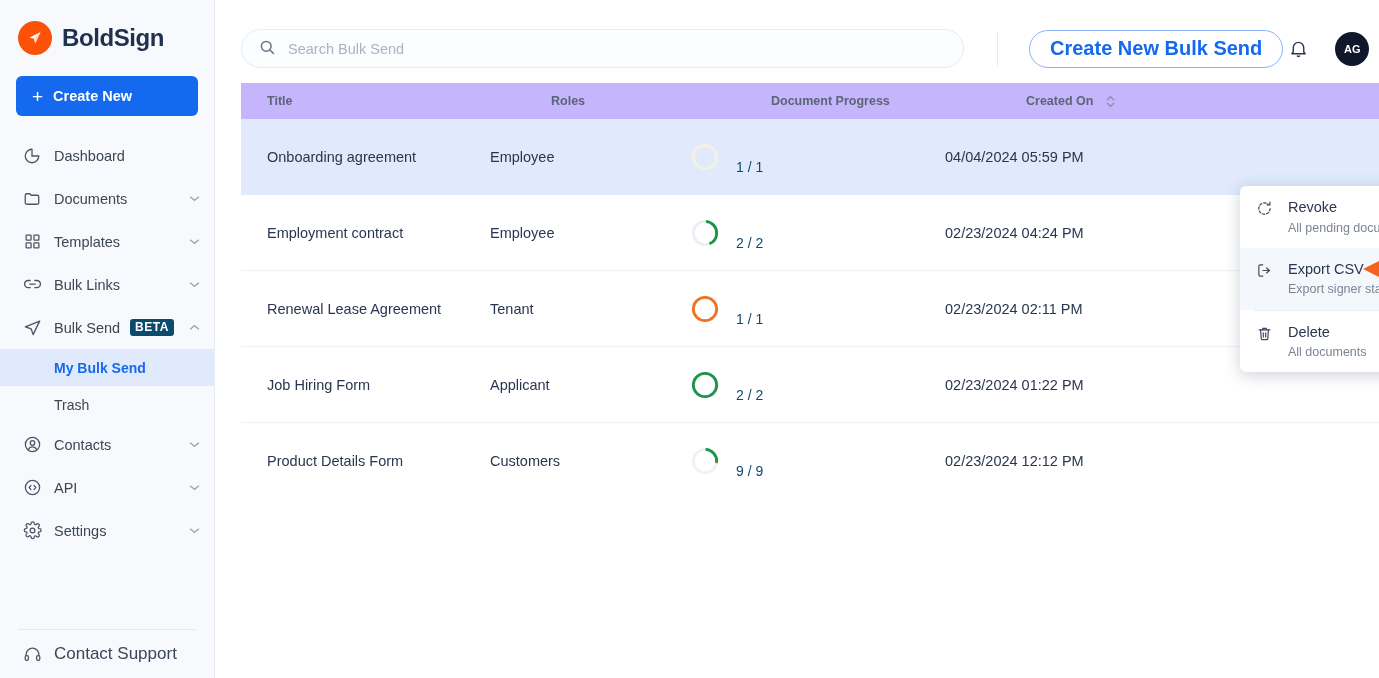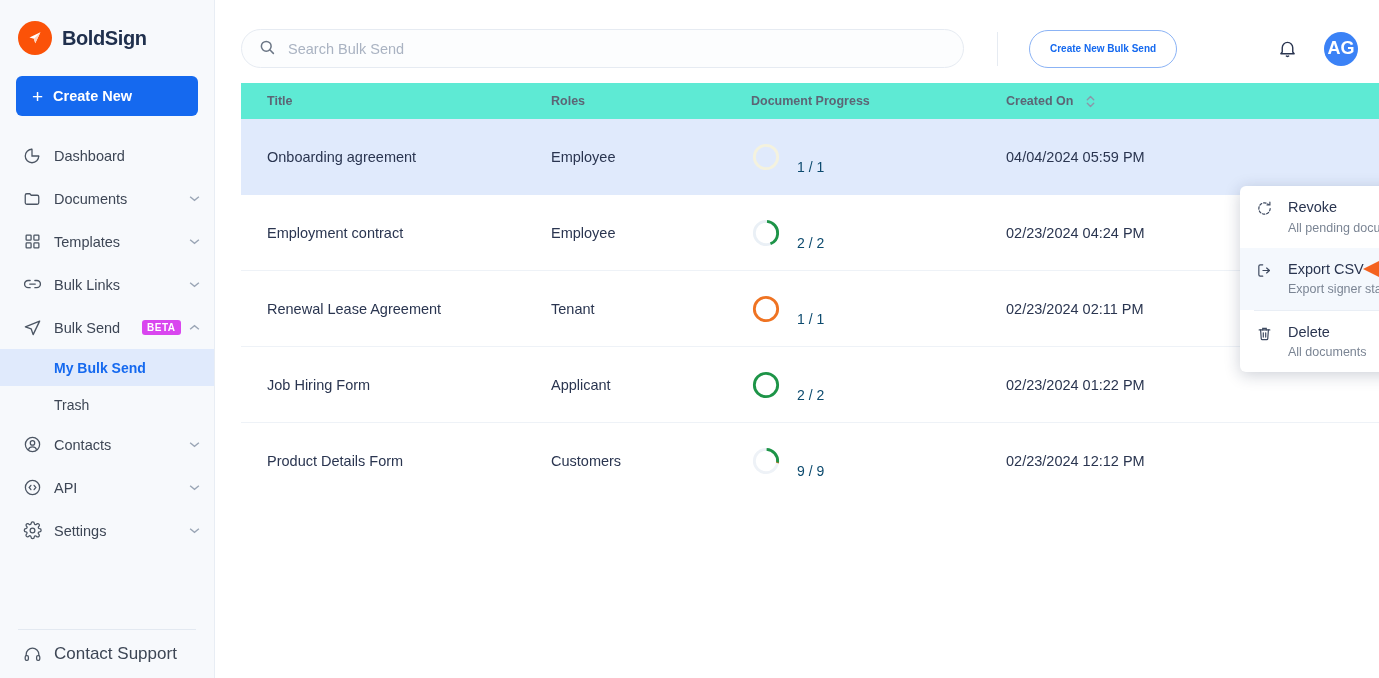--- a/index.html
+++ b/index.html
@@ -24,21 +24,21 @@
     display: flex; align-items: center; gap: 10px;
     padding: 18px 0 0 18px; height: 58px;
   }
   .brand-logo {
     width: 34px; height: 34px; border-radius: 50%;
     background: #fb5208;
     display: flex; align-items: center; justify-content: center;
     flex: 0 0 34px;
   }
   .brand-name {
-    font-size: 20px; font-weight: bold; color: #20304d;
+    font-size: 24px; font-weight: bold; color: #20304d;
     letter-spacing: -0.4px;
   }
   .create-new {
     margin: 18px 16px 0 16px;
     height: 40px; border-radius: 6px;
     background: #1569ef; color: #fff;
     display: flex; align-items: center; gap: 10px;
     padding-left: 16px; cursor: pointer;
     font-size: 14.5px; font-weight: bold;
     border: none;
@@ -59,22 +59,22 @@
   }
   .nav-label {
     margin-left: 12px; font-size: 14.5px; color: #3d4655;
     white-space: nowrap;
   }
   .nav-caret {
     margin-left: auto; color: #9aa5b5; font-size: 10px;
     line-height: 1;
   }
   .beta {
-    margin-left: 22px; background: #d946ef; color: #fff;
-    font-size: 10px; font-weight: bold; letter-spacing: .5px;
+    margin-left: 10px; background: #0c4a6e; color: #fff;
+    font-size: 12px; font-weight: bold; letter-spacing: .5px;
     padding: 2px 5px 2px 5px; border-radius: 3px; line-height: 1.1;
   }
   .sub-item {
     height: 37px; display: flex; align-items: center;
     padding-left: 54px; font-size: 14px; color: #3d4655;
     cursor: pointer;
   }
   .sub-item.active { background: #e0eafc; color: #1569ef; font-weight: bold; }
 
   .side-divider {
@@ -106,54 +106,54 @@
     margin-left: 12px; font-size: 14.5px; color: #2a3550;
     width: 100%; font-family: "Liberation Sans", sans-serif;
   }
   .search-input::placeholder { color: #aab3c2; }
   .topbar-sep {
     width: 1px; height: 34px; background: #e6ebf2; margin: 0 26px 0 28px;
   }
   .create-bulk {
     height: 38px; padding: 0 20px; border-radius: 19px;
     border: 1.5px solid #8bb3f5; background: #fff;
-    color: #1569ef; font-size: 10px; font-weight: bold;
+    color: #1569ef; font-size: 20px; font-weight: bold;
     cursor: pointer; white-space: nowrap;
     font-family: "Liberation Sans", sans-serif;
   }
   .topbar-right { margin-left: auto; display: flex; align-items: center; gap: 26px; }
   .bell { cursor: pointer; color: #2a3550; display: flex; }
   .avatar {
     width: 34px; height: 34px; border-radius: 50%;
-    background: #3b82f6; color: #fff;
+    background: #0f172a; color: #fff;
     display: flex; align-items: center; justify-content: center;
-    font-size: 18px; font-weight: bold; cursor: pointer;
+    font-size: 11px; font-weight: bold; cursor: pointer;
   }
 
   
   .table { width: 1139px; margin-left: 26px; position: relative; }
   .thead {
     display: flex; align-items: center; height: 36px;
-    background: #5eead4; color: #5c6575;
+    background: #c4b5fd; color: #5c6575;
     font-size: 12.5px; font-weight: bold;
   }
   .th-title    { width: 310px; padding-left: 26px; }
-  .th-roles    { width: 200px; }
+  .th-roles    { width: 220px; }
   .th-progress { width: 255px; }
   .th-created  { display: flex; align-items: flex-start; gap: 12px; }
   .sort-icon { display: flex; flex-direction: column; line-height: 0; cursor: pointer; }
 
   .row {
     display: flex; align-items: center; height: 76px;
     border-bottom: 1px solid #eef2f7;
     font-size: 14.5px; color: #2a3550;
     cursor: pointer;
   }
   .row.selected { background: #e0eafc; border-bottom-color: transparent; }
-  .row .c-title    { width: 310px; padding-left: 26px; }
+  .row .c-title    { width: 249px; padding-left: 26px; }
   .row .c-roles    { width: 200px; }
   .row .c-progress { width: 255px; display: flex; align-items: center; gap: 16px; }
   .row .c-created  { white-space: nowrap; }
   .ring { width: 30px; height: 30px; flex: 0 0 30px; }
   .ratio { font-size: 14px; color: #0c4a6e; margin-top: 20px; }
 
   
   .ctx-menu {
     position: absolute; left: 1025px; top: 186px;
     width: 262px; background: #fff; border-radius: 6px;

